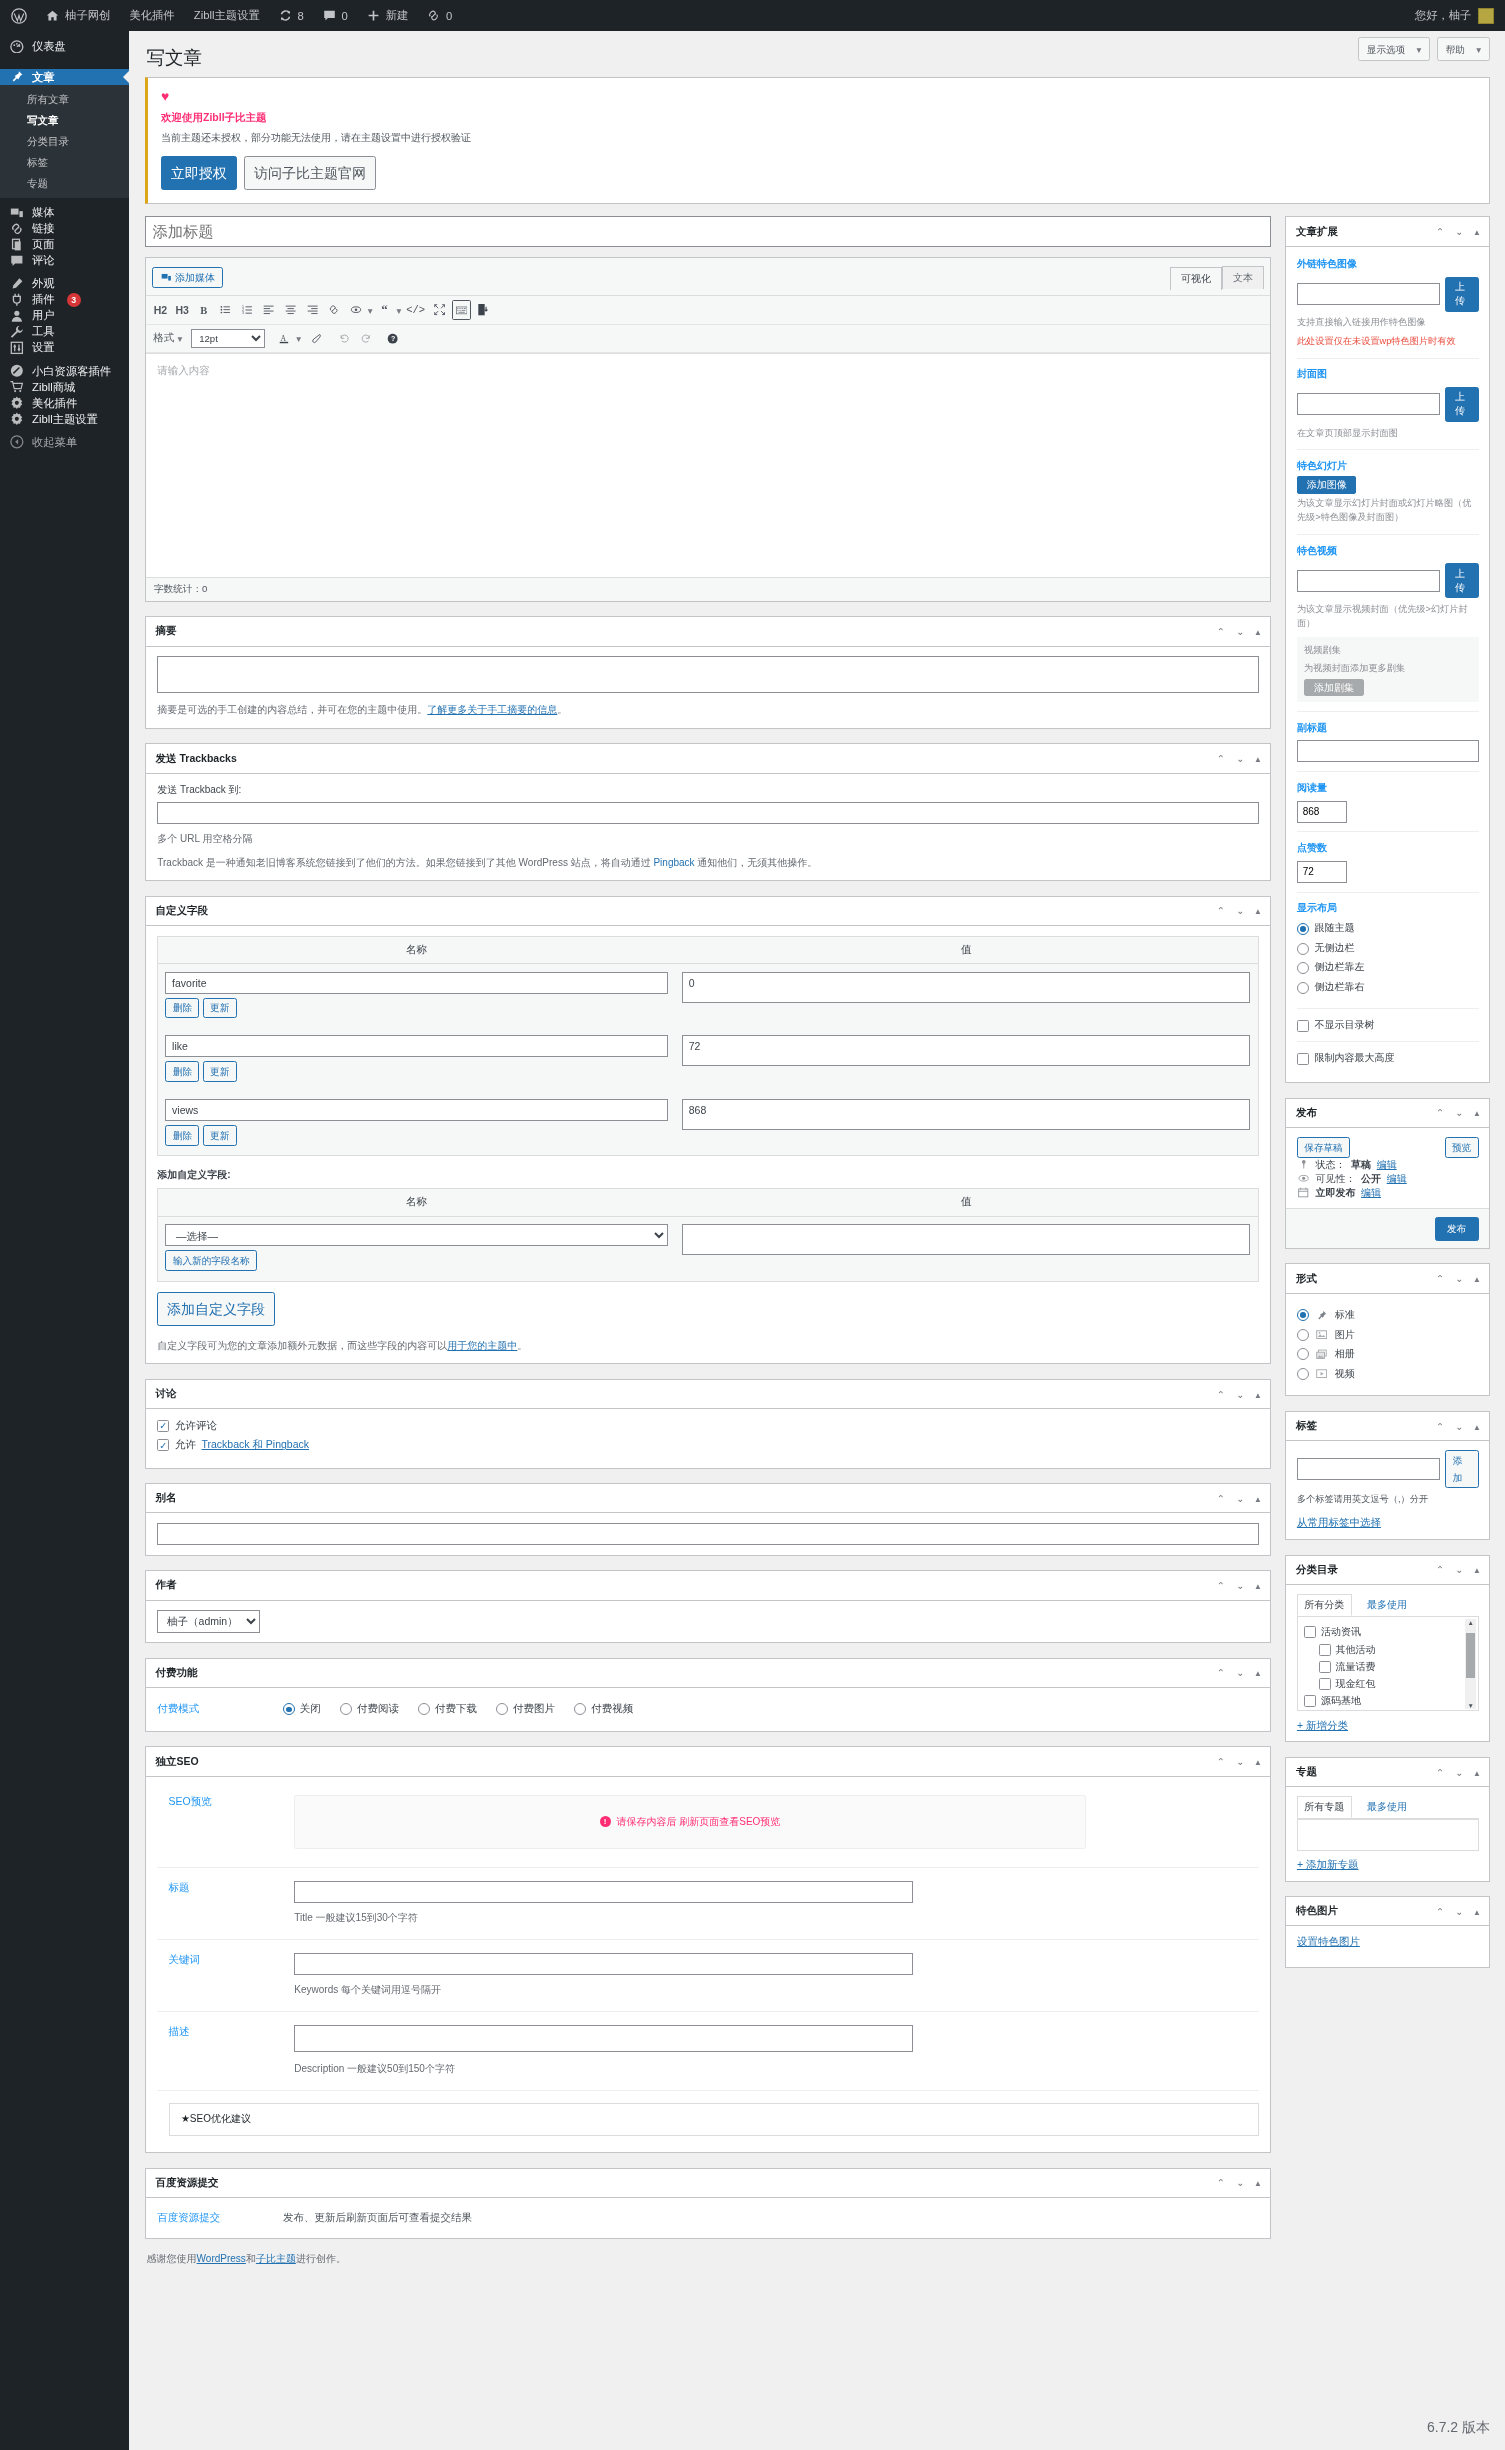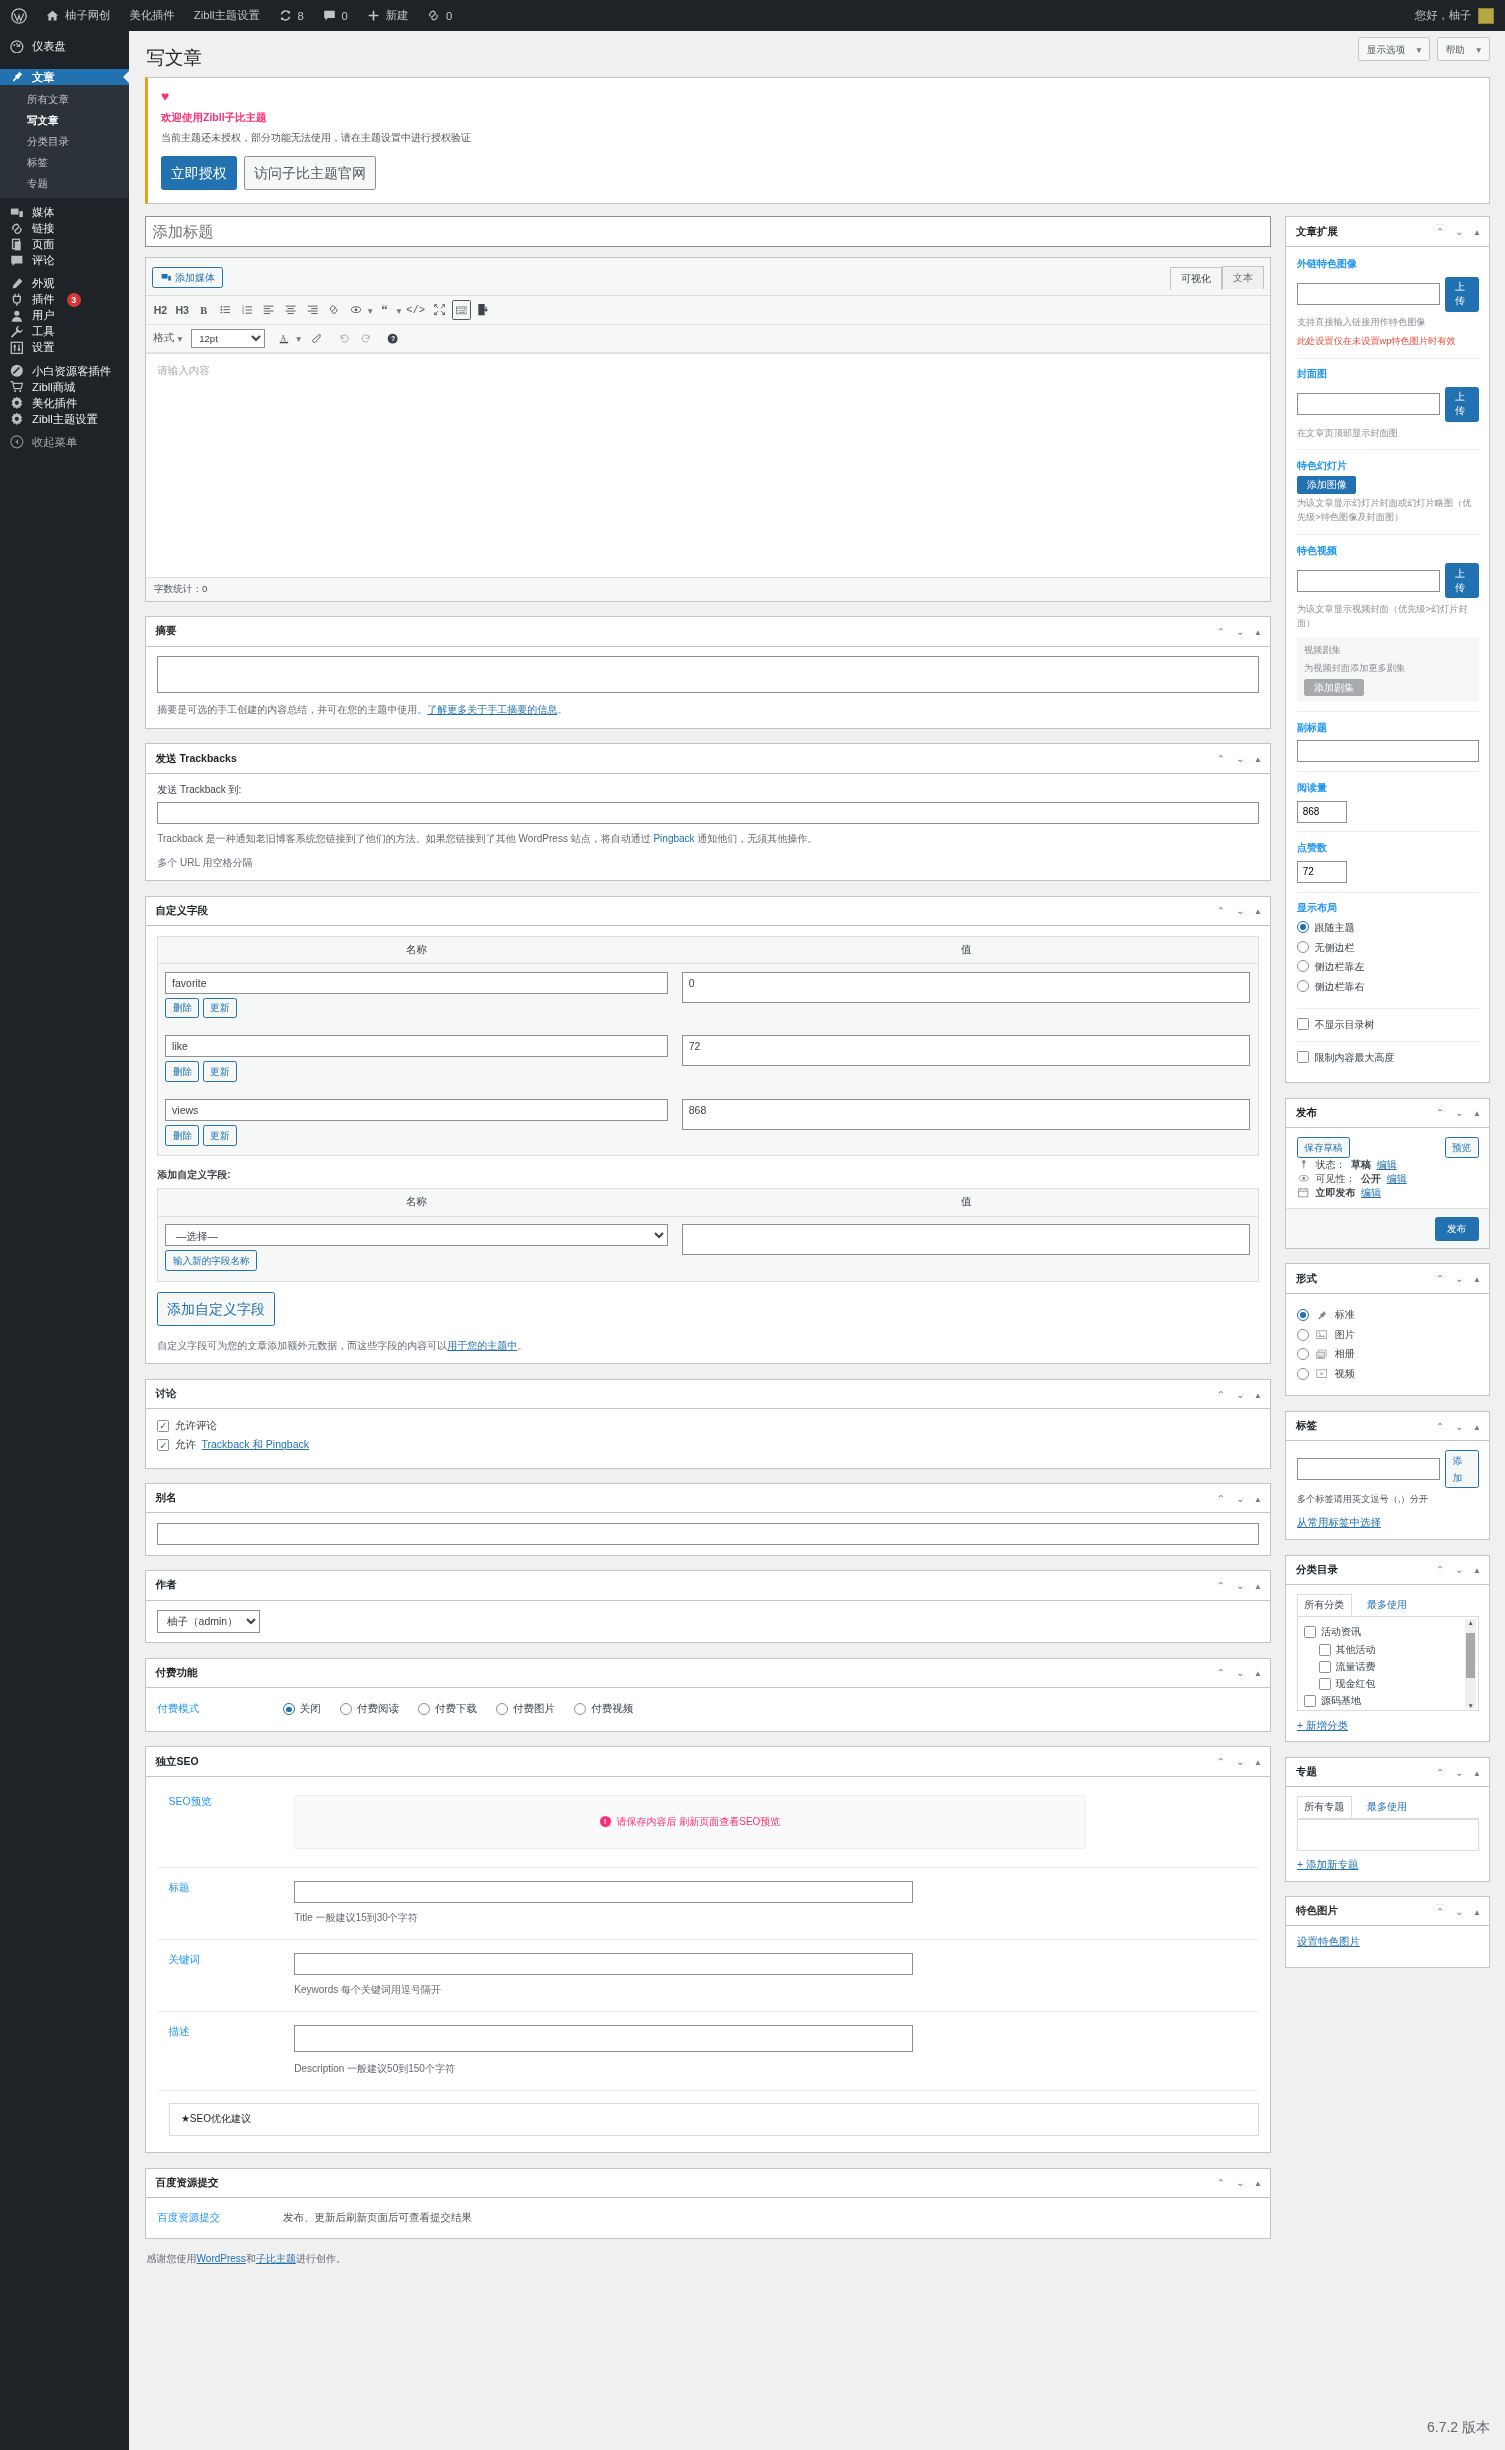--- a/index.html
+++ b/index.html
@@ -175,21 +175,21 @@
   .sp-sec:first-child{ padding-top:1.6px;}
   .sp-sec:last-child{ border-bottom:none;}
   .sp-label{ color:#2196f3; font-size:10px; font-weight:700; margin-bottom:5.6px;}
   .inp-row{ display:flex; gap:4.8px; align-items:center;}
   .sp-input{ flex:1; border:0.8px solid #8c8f94; background:#fff; height:22px; padding:2.4px 4.8px; font-family:inherit; font-size:10px;}
   .sp-note{ color:#8c8f94; font-size:9.2px; line-height:1.5; margin-top:4.8px;}
   .sp-note.red{ color:#e94c3d;}
   .btn-blue{ background:#2271b1; border:0.8px solid #2271b1; color:#fff; border-radius:2.4px; padding:2.4px 8.8px; font-size:10px; cursor:pointer;}
   .btn-grey{ background:#a7aaad; border:0.8px solid #a7aaad; color:#fff; border-radius:3px; padding:2.4px 8.8px; font-size:10px;}
   .num-input{ width:50px; border:0.8px solid #8c8f94; height:22px; padding:2.4px 4.8px; font-family:inherit; font-size:10px;}
-  .opt{ display:flex; align-items:flex-start; gap:5.6px; margin:5.6px 0; font-size:10px;}
+  .opt{ display:flex; align-items:flex-end; gap:5.6px; margin:5.6px 0; font-size:10px;}
   .video-sub{ background:#f6f7f7; padding:7.2px; margin-top:6.4px;}
 
   .pub-row{ display:flex; align-items:center; gap:5.6px; margin:0 0; font-size:10px;}
   .pub-ico{ width:13px; color:#8c8f94; display:inline-flex; justify-content:center;}
   .pub-top{ display:flex; justify-content:space-between; align-items:center;}
   .pub-bottom{ background:#f6f7f7; border-top:0.8px solid #dcdcde; padding:7.2px 10.5px; display:flex; justify-content:flex-end; margin:8.8px -10.5px -8.8px -10.5px;}
 
   .tax-tabs{ display:flex; gap:8px; border-bottom:0.8px solid #dcdcde; margin-bottom:-0.8px; font-size:10px;}
   .tax-tab{ padding:3.2px 6.4px; border:0.8px solid transparent; position:relative;}
   .tax-tab.active{ background:#fff; border-color:#dcdcde; border-bottom-color:#fff; color:#3c434a;}
@@ -629,24 +629,24 @@
             <span class="pb-title">发送 Trackbacks</span>
             <span class="pb-actions">
               <span>⌃</span>
               <span>⌄</span>
               <span>▴</span>
             </span>
           </div>
           <div class="pb-inner">
             <div style="font-size:10px;margin-bottom:4.8px;">发送 Trackback 到:</div>
             <input class="txt" type="text" style="">
+            <div class="hint">多个 URL 用空格分隔</div>
             <div class="hint">
               <span>Trackback 是一种通知老旧博客系统您链接到了他们的方法。如果您链接到了其他 WordPress 站点，将自动通过 </span><a>Pingback</a><span> 通知他们，无须其他操作。</span>
             </div>
-            <div class="hint">多个 URL 用空格分隔</div>
           </div>
         </div>
 
         
         <div class="postbox">
           <div class="pb-head">
             <span class="pb-title">自定义字段</span>
             <span class="pb-actions">
               <span>⌃</span>
               <span>⌄</span>

